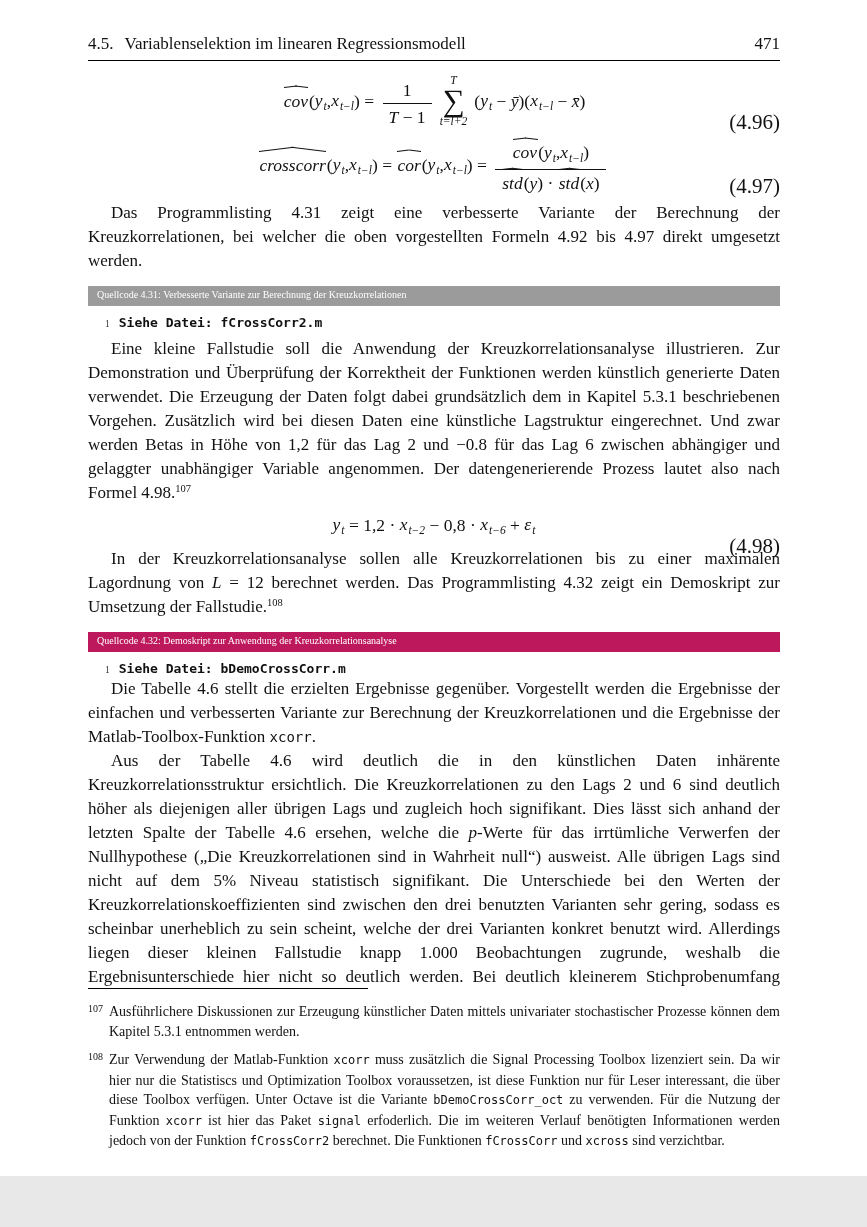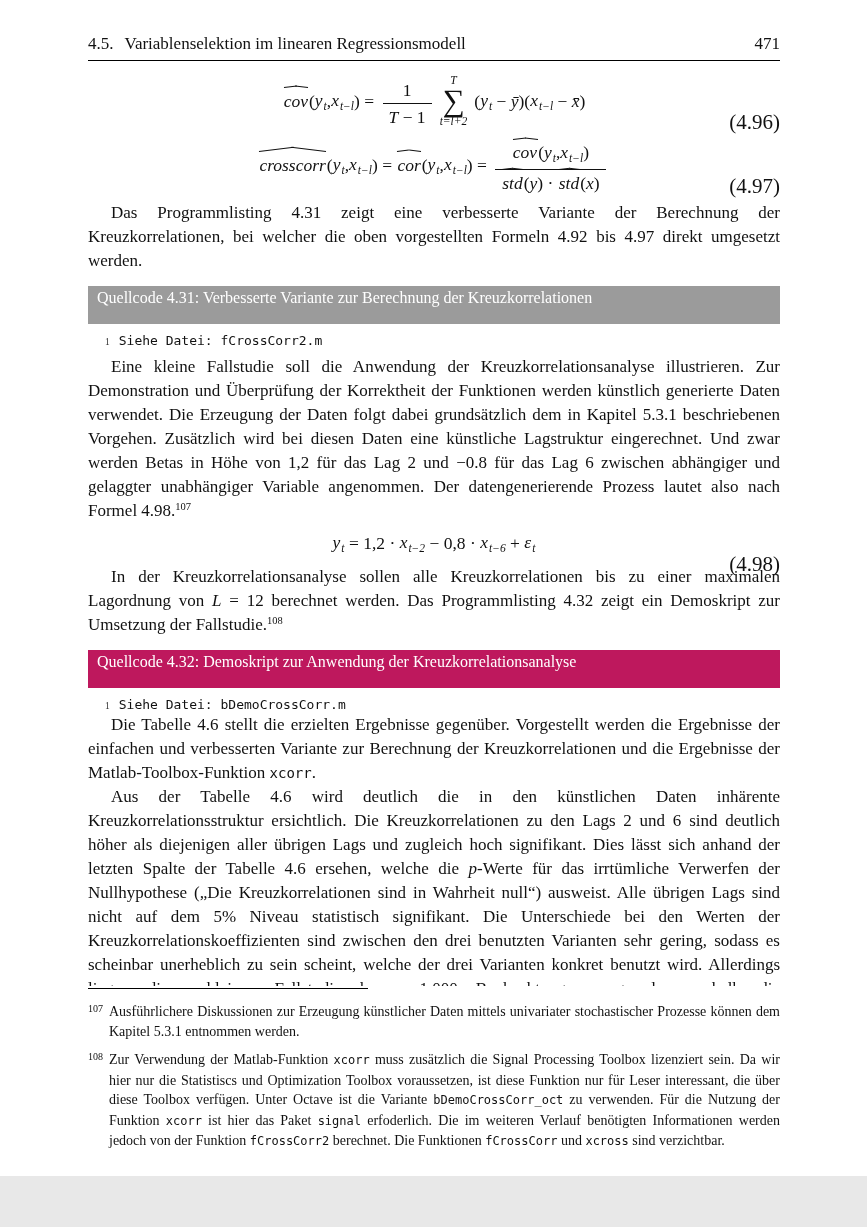--- a/index.html
+++ b/index.html
@@ -41,24 +41,24 @@
   #p1 { margin-top:6px; }
   #p2 { margin-top:6px; }
   #p3 { margin-top:4px; }
   #p4 { }
   .run-code { font-family:"DejaVu Sans Mono","Liberation Mono",monospace; font-size:14px; }
   .run-sup { font-size:10.5px; vertical-align:6px; line-height:0; }
   .run-italic { font-style:italic; }
 
   
   .listing { margin-top:13px; }
-  .listing-bar { color:#fff; font-size:16px; padding:3px 9px 17px; }
+  .listing-bar { color:#fff; font-size:10px; padding:3px 9px 6px; }
   .code-line { display:flex; align-items:baseline; padding:9px 0 1px 17px; }
   .line-no { font-size:9.5px; color:#333; margin-right:9px; }
-  .code-text { font-family:"DejaVu Sans Mono","Liberation Mono",monospace; font-size:13px; }
+  .code-text { font-family:"DejaVu Sans Mono","Liberation Mono",monospace; font-size:13px;font-weight:bold; }
 
   
   .footnotes { position:absolute; left:88px; top:988px; width:692px; font-size:14px; line-height:19.5px; }
   .fn-rule { width:280px; border-top:1.2px solid #000; margin-bottom:13px; }
   .footnote { position:relative; padding-left:21px; text-align:justify; margin-bottom:9px; hyphens:auto; }
   .fn-marker { position:absolute; left:0; top:-3px; font-size:10px; }
   .footnote .run-code { font-size:12px; }
 
   
   .page-footer { position:absolute; left:0; width:100%; top:1182px; text-align:right;

